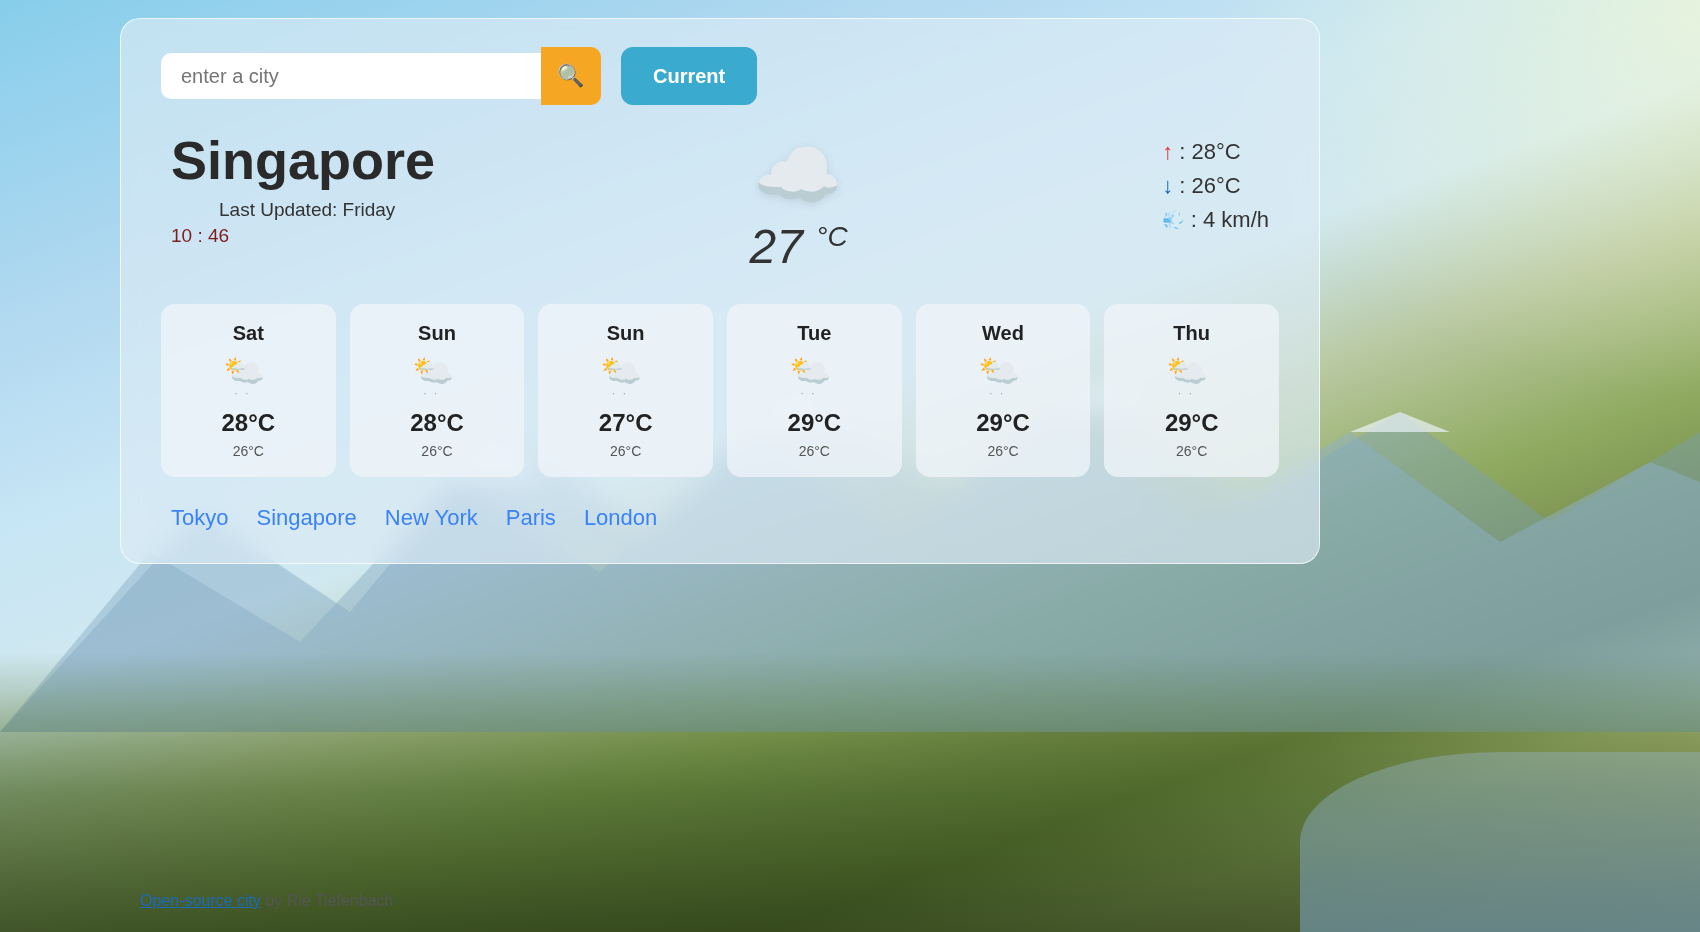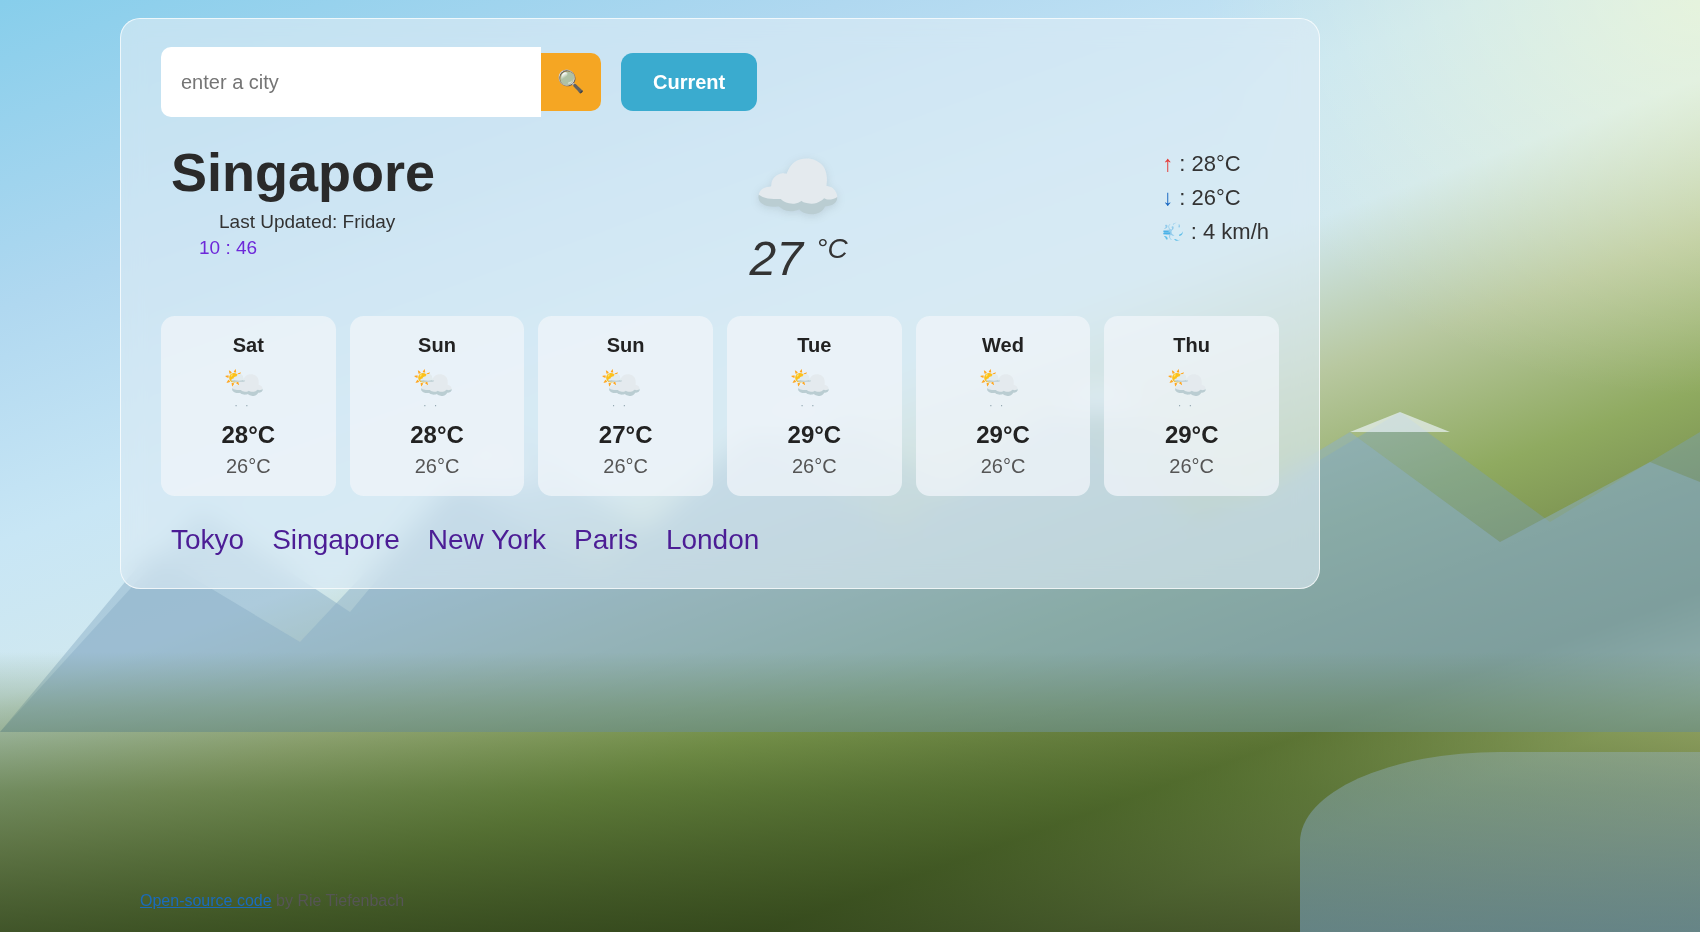--- a/index.html
+++ b/index.html
@@ -102,21 +102,21 @@
     
     .top-row {
       display: flex;
       align-items: center;
       gap: 0;
       margin-bottom: 24px;
     }
 
     .search-input {
       width: 380px;
-      height: 70px;
+      height: 46px;
       border: none;
       border-radius: 10px 0 0 10px;
       font-size: 20px;
       color: #999;
       padding: 0 20px;
       background: white;
       outline: none;
     }
 
     .search-btn {
@@ -167,22 +167,21 @@
 
     .last-updated {
       font-size: 19px;
       color: #333;
       margin-bottom: 4px;
       margin-left: 48px;
     }
 
     .time {
       font-size: 19px;
-      color: #6d28d9;
-      margin-left: 28px;
+      color: #7f1d1d;
     }
 
     
     .cloud-center {
       flex: 1;
       display: flex;
       flex-direction: column;
       align-items: center;
       justify-content: center;
       padding-top: 10px;
@@ -252,35 +251,35 @@
       color: #222;
     }
 
     .forecast-high {
       font-size: 24px;
       font-weight: 700;
       color: #222;
     }
 
     .forecast-low {
-      font-size: 20px;
+      font-size: 14px;
       color: #555;
       text-align: right;
     }
 
     
     .city-shortcuts {
       display: flex;
       gap: 28px;
       padding: 0 10px;
     }
 
     .city-link {
-      font-size: 28px;
-      color: #4c1d95;
+      font-size: 22px;
+      color: #3b82f6;
       cursor: pointer;
       text-decoration: none;
     }
 
     
     .footer {
       position: absolute;
       bottom: 22px;
       left: 140px;
       font-size: 16px;
@@ -425,14 +424,14 @@
   <a href="#" class="city-link">Tokyo</a>
       <a href="#" class="city-link">Singapore</a>
       <a href="#" class="city-link">New York</a>
       <a href="#" class="city-link">Paris</a>
       <a href="#" class="city-link">London</a>
     </div>
 
 </div>
 
 <div class="footer">
-  <a href="#">Open-source code</a><span> by Rie Tiefenbach</span>
+  <a href="#">Open-source city</a><span> by Rie Tiefenbach</span>
 </div>
 
 </body></html>

